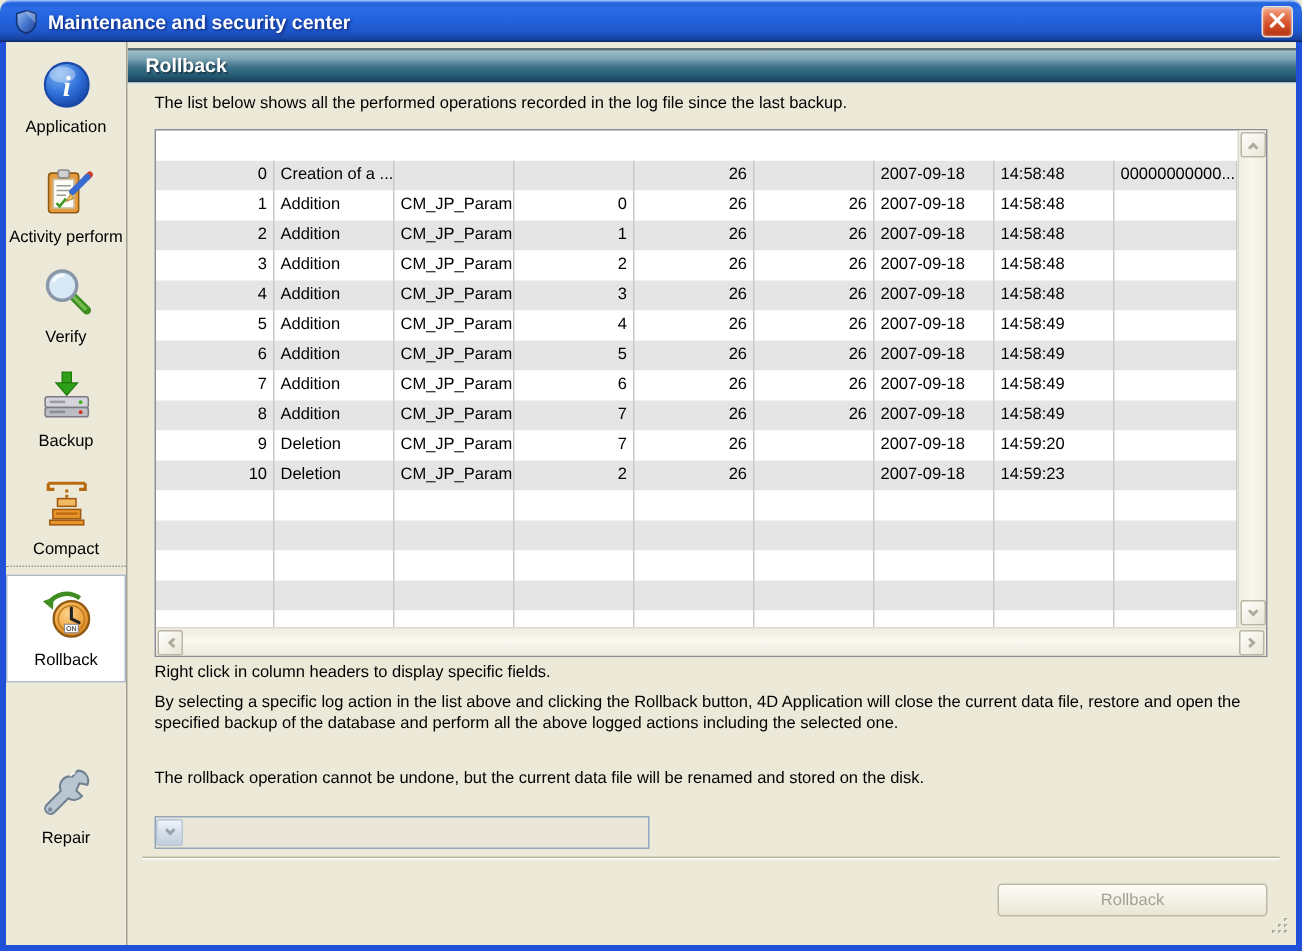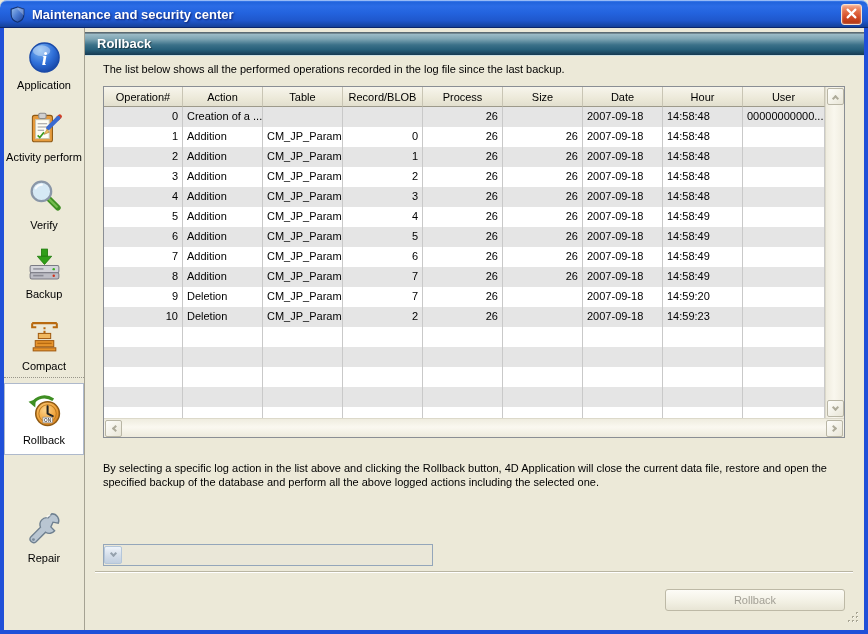--- a/index.html
+++ b/index.html
@@ -216,31 +216,20 @@
       </div>
     </div>
 
   <div class="strip">
     <span class="ptitle">Rollback</span>
   </div>
 
   <div class="txt intro">The list below shows all the performed operations recorded in the log file since the last backup.</div>
 
   <div class="tablebox">
-    <div class="thead" id="thead">
-        <div class="hcell" style="width: 79px;">Operation#</div>
-        <div class="hcell" style="width: 80px;">Action</div>
-        <div class="hcell" style="width: 80px;">Table</div>
-        <div class="hcell" style="width: 80px;">Record/BLOB</div>
-        <div class="hcell" style="width: 80px;">Process</div>
-        <div class="hcell" style="width: 80px;">Size</div>
-        <div class="hcell" style="width: 80px;">Date</div>
-        <div class="hcell" style="width: 80px;">Hour</div>
-        <div class="hcell" style="width: 82px;">User</div>
-      </div>
     <div class="tbody" id="tbody">
         <div class="trow even">
           <div class="tcell r" style="width: 79px;">0</div>
           <div class="tcell l" style="width: 80px;">Creation of a ...</div>
           <div class="tcell l" style="width: 80px;"></div>
           <div class="tcell r" style="width: 80px;"></div>
           <div class="tcell r" style="width: 80px;">26</div>
           <div class="tcell r" style="width: 80px;"></div>
           <div class="tcell l" style="width: 80px;">2007-09-18</div>
           <div class="tcell l" style="width: 80px;">14:58:48</div>
@@ -423,21 +412,23 @@
     <div class="hscroll">
       <button class="sbtn">
           <span class="chv left"></span>
         </button>
       <button class="sbtn">
           <span class="chv right"></span>
         </button>
     </div>
   </div>
 
+  <div class="txt hint">Right click in column headers to display specific fields.</div>
   <div class="txt desc">By selecting a specific log action in the list above and clicking the Rollback button, 4D Application will close the current data file, restore and open the specified backup of the database and perform all the above logged actions including the selected one.</div>
+  <div class="txt warn">The rollback operation cannot be undone, but the current data file will be renamed and stored on the disk.</div>
 
   <div class="combo">
     <span class="cbtn">
       <span class="chv down"></span>
     </span>
   </div>
 
   <div class="sep"></div>
 
   <button class="rb-btn" aria-disabled="true">Rollback</button>

